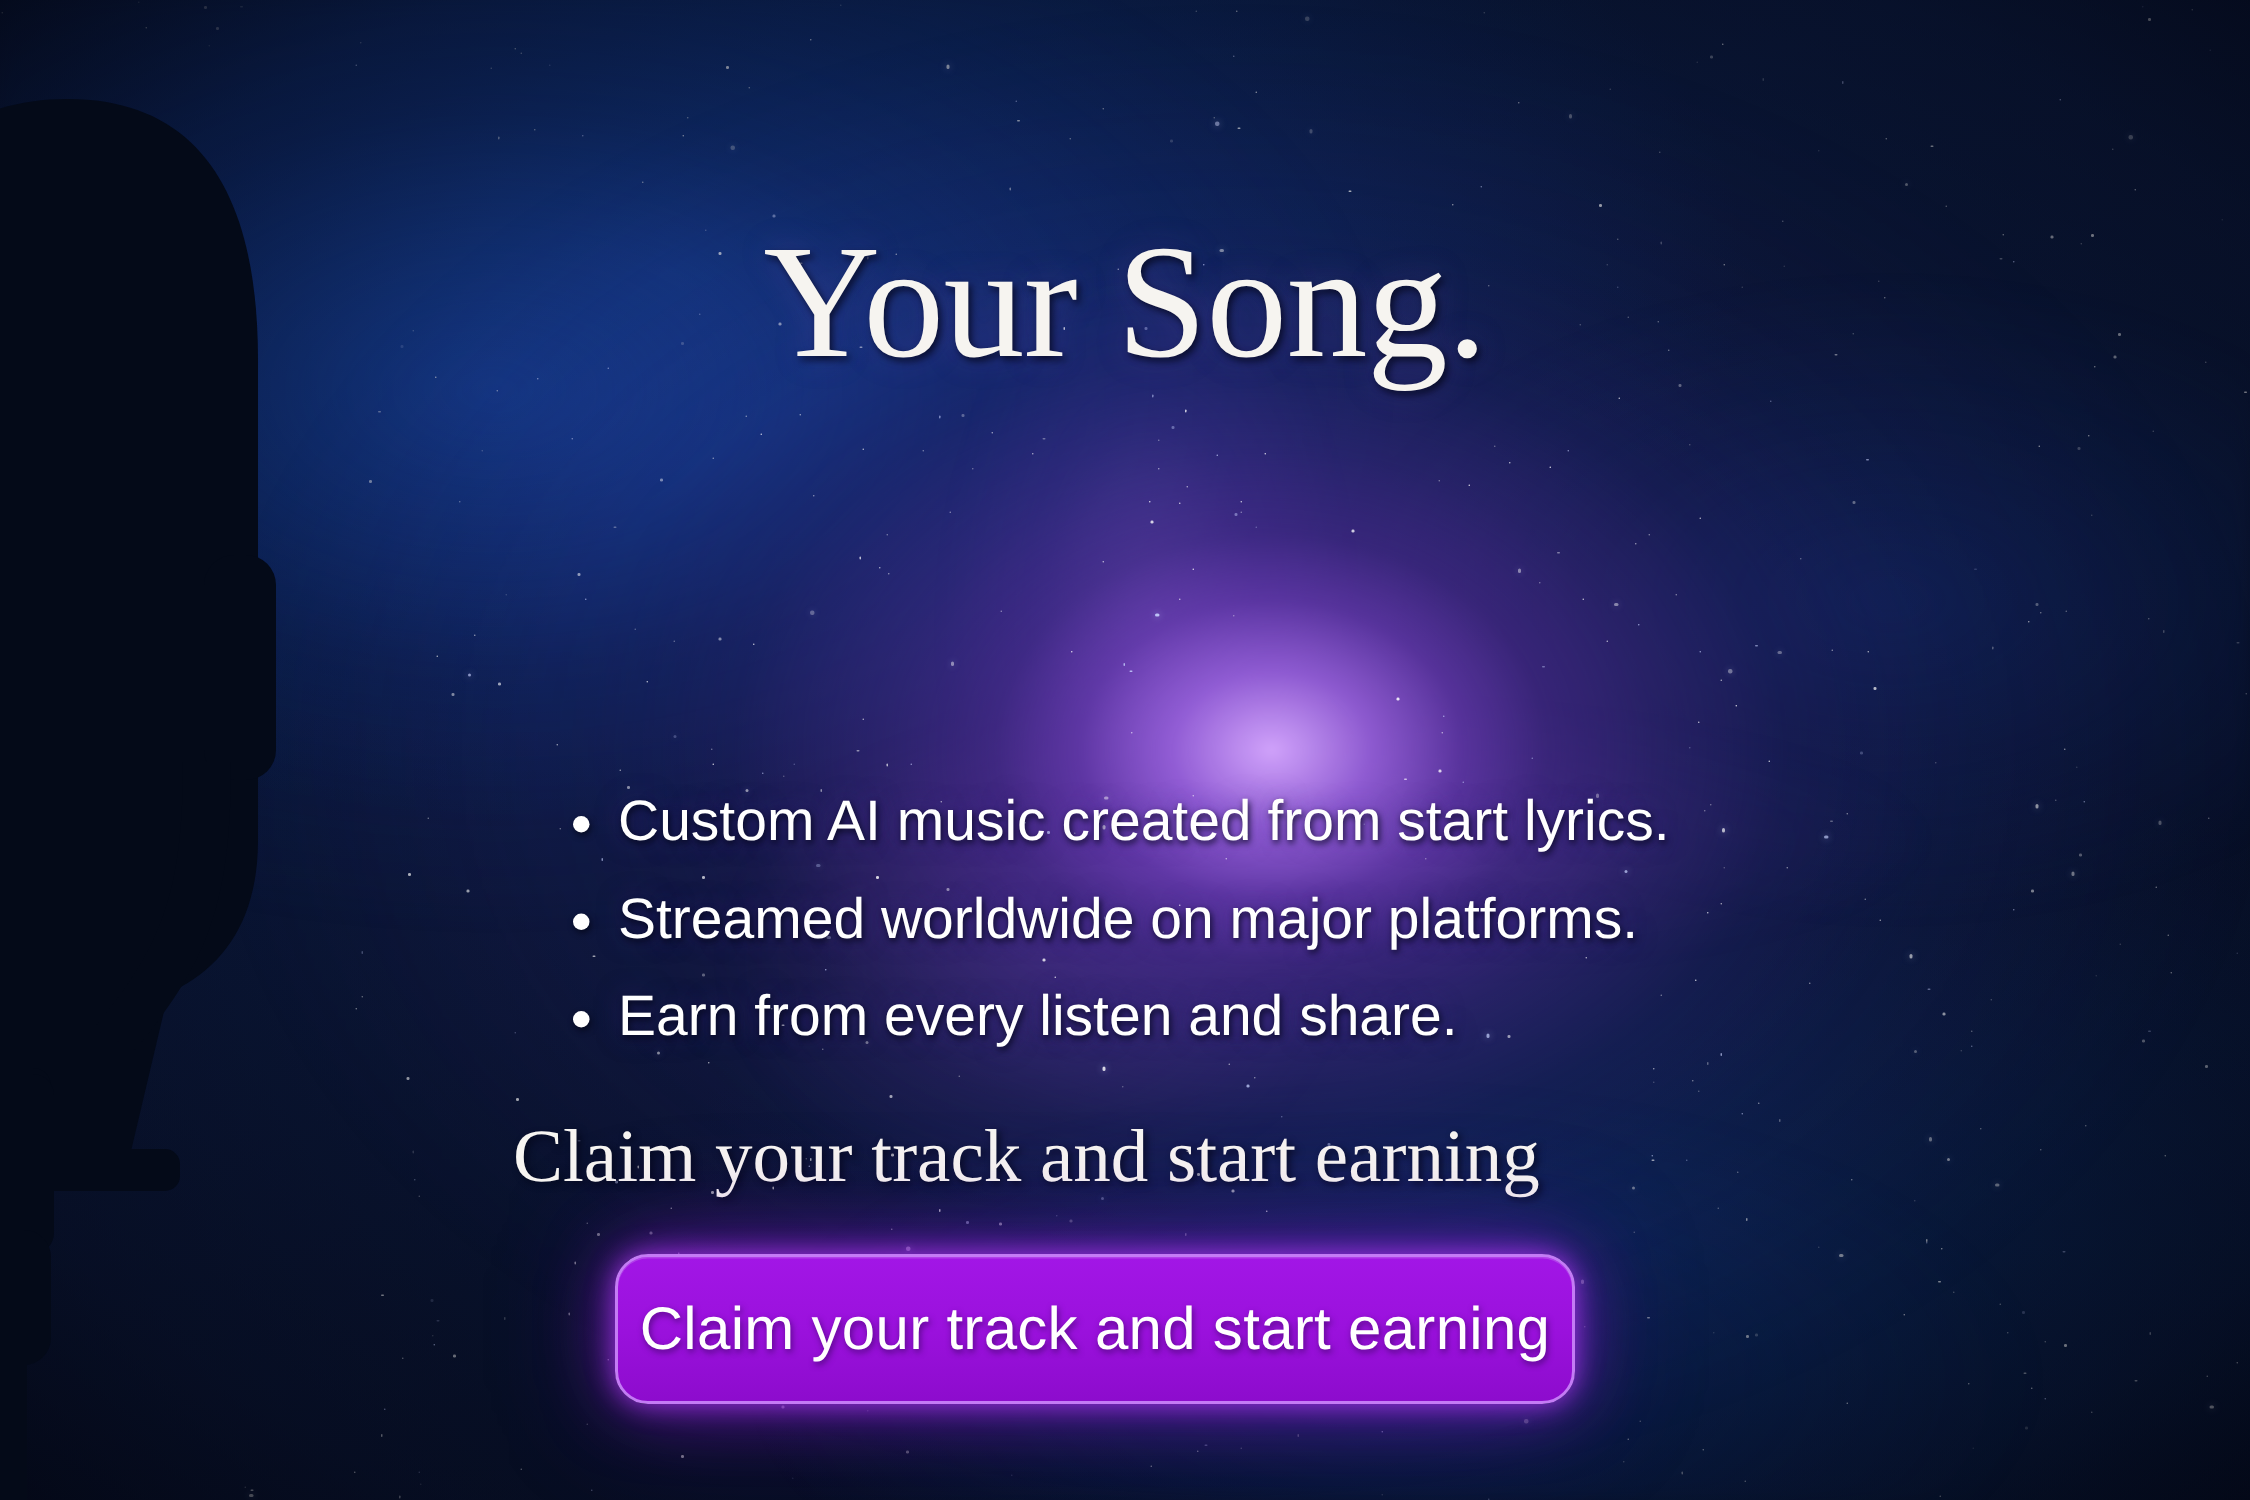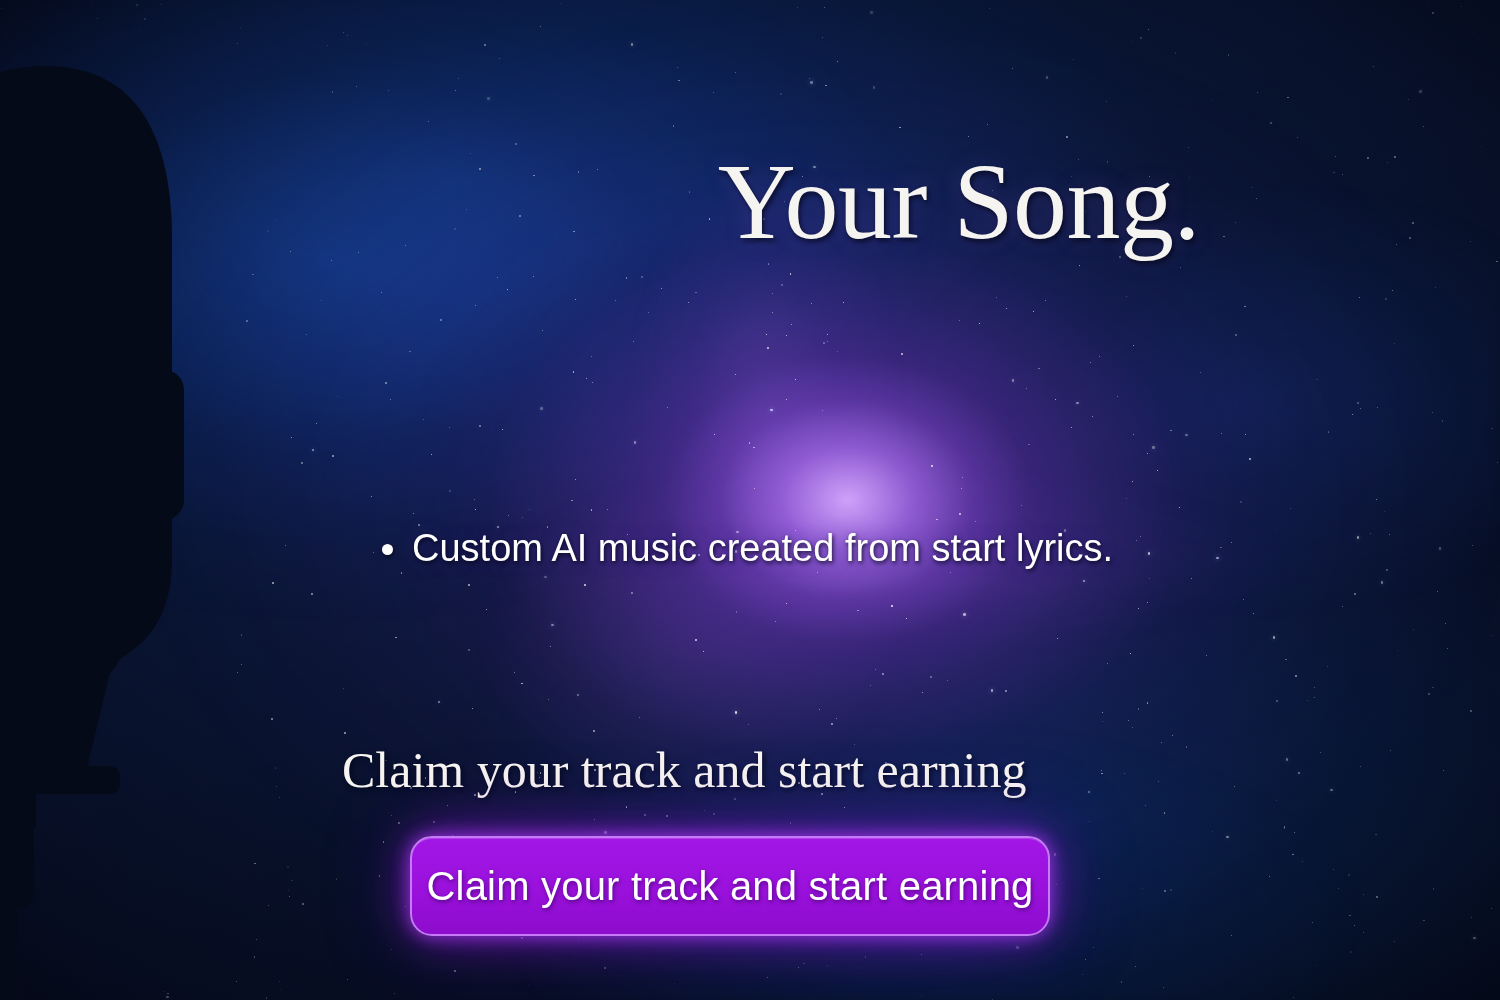--- a/index.html
+++ b/index.html
@@ -77,21 +77,21 @@
   .content {
     position: absolute;
     left: 300px; top: 0;
     width: 900px; height: 1000px;
   }
 
   .headline {
     position: absolute;
     left: 0; top: 78px;
     width: 900px;
-    text-align: right;
+    text-align: center;
     font-family: "Liberation Serif", serif;
     font-weight: 400;
     font-size: 108px;
     line-height: 0.96;
     color: #f6f4f0;
     letter-spacing: -0.5px;
     text-shadow: 2px 3px 5px rgba(4,6,24,0.75), 0 0 22px rgba(130,90,210,0.25);
   }
   .headline .hl-line { display: block; white-space: nowrap; }
 
@@ -735,20 +735,22 @@
   </div>
 
   <div class="content">
 
     <h1 class="headline">
       <span class="hl-line">Your Song.</span>
     </h1>
 
     <ul class="bullets">
       <li>Custom AI music created from start lyrics.</li>
+      <li>Streamed worldwide on major platforms.</li>
+      <li>Earn from every listen and share.</li>
     </ul>
 
     <div class="subheading">Claim your track and start earning</div>
 
     <div class="cta-wrap">
       <button class="cta-button" type="button">Claim your track and start earning</button>
     </div>
 
   </div>
 </div>

